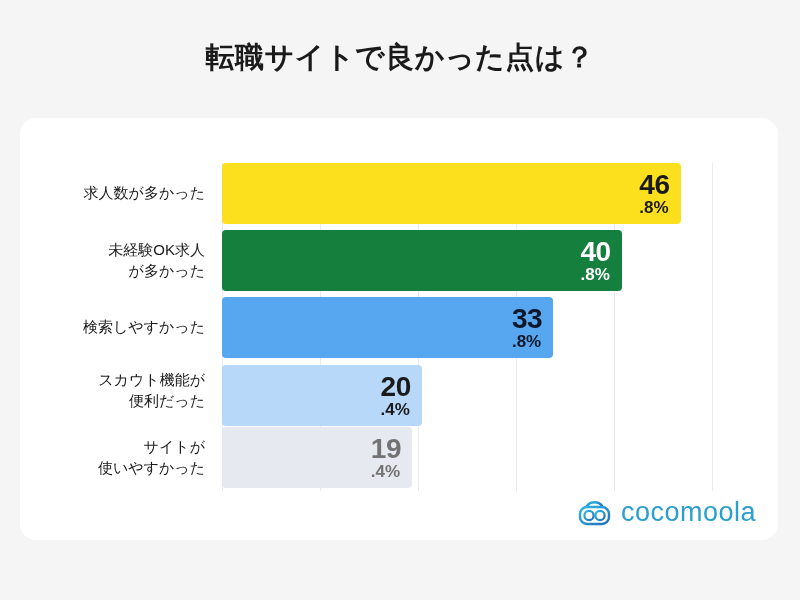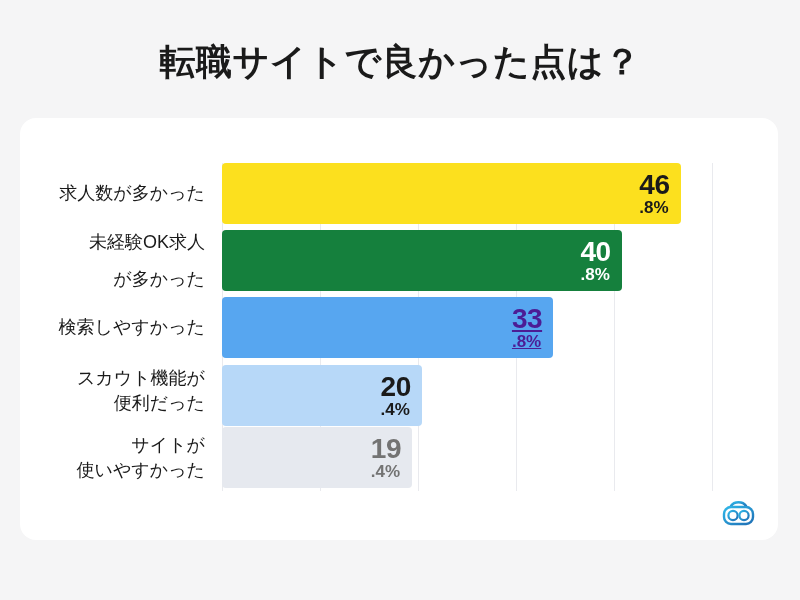--- a/index.html
+++ b/index.html
@@ -15,21 +15,21 @@
     position: relative;
   }
 
   
   .chart-title {
     position: absolute;
     top: 40px;
     left: 0;
     width: 800px;
     text-align: center;
-    font-size: 36px;
+    font-size: 29px;
     font-weight: bold;
     color: #1a1a1a;
     letter-spacing: 0.5px;
     line-height: 1.2;
   }
 
   
   .card {
     position: absolute;
     left: 20px;
@@ -110,21 +110,21 @@
     left: 20px;
     top: 163px;
     width: 185px;
     height: 328px;
   }
   .cat-label {
     position: absolute;
     right: 0;
     width: 185px;
     text-align: right;
-    font-size: 18px;
+    font-size: 15px;
     color: #1a1a1a;
     line-height: 1.35;
     font-weight: normal;
     display: flex;
     flex-direction: column;
     justify-content: center;
     align-items: flex-end;
     height: 61px;
   }
 
@@ -178,21 +178,21 @@
         <div class="bar-row" style="top: 67px;">
           <div class="bar" style="width: 399.84px; background: #15803d;">
             <span class="bar-value" style="color: rgb(255, 255, 255);">
               <span class="int">40</span>
               <span class="frac">.8%</span>
             </span>
           </div>
         </div>
         <div class="bar-row" style="top: 134px;">
           <div class="bar" style="width: 331.24px; background: rgb(87, 166, 240);">
-            <span class="bar-value" style="color: #4c1d95; text-decoration: underline;">
+            <span class="bar-value" style="color: #0f172a;">
               <span class="int">33</span>
               <span class="frac">.8%</span>
             </span>
           </div>
         </div>
         <div class="bar-row" style="top: 202px;">
           <div class="bar" style="width: 199.92px; background: rgb(183, 216, 248);">
             <span class="bar-value" style="color: rgb(26, 26, 26);">
               <span class="int">20</span>
               <span class="frac">.4%</span>
@@ -218,28 +218,29 @@
             <stop offset="0" stop-color="#2fb7e8"></stop>
             <stop offset="1" stop-color="#1f6fb5"></stop>
           </linearGradient>
         </defs>
         <path d="M9 6 C12 1, 21 1, 24 6" fill="none" stroke="url(#lg)" stroke-width="2.6" stroke-linecap="round"></path>
         <rect x="2" y="7" width="29" height="17" rx="7" fill="none" stroke="url(#lg)" stroke-width="2.4"></rect>
         <circle cx="11" cy="15.5" r="4.6" fill="none" stroke="url(#lg)" stroke-width="2.2"></circle>
         <circle cx="22" cy="15.5" r="4.6" fill="none" stroke="url(#lg)" stroke-width="2.2"></circle>
       </svg>
     </span>
+    <span class="logo-text">cocomoola</span>
   </div>
 </div>
 
 <div class="cat-labels">
     <div class="cat-label" style="top: 0px;">
       <span>求人数が多かった</span>
     </div>
-    <div class="cat-label" style="top: 67px; justify-content: space-between;">
+    <div class="cat-label" style="top: 67px;">
       <span>未経験OK求人</span>
       <span>が多かった</span>
     </div>
     <div class="cat-label" style="top: 134px;">
       <span>検索しやすかった</span>
     </div>
     <div class="cat-label" style="top: 197px;">
       <span>スカウト機能が</span>
       <span>便利だった</span>
     </div>

